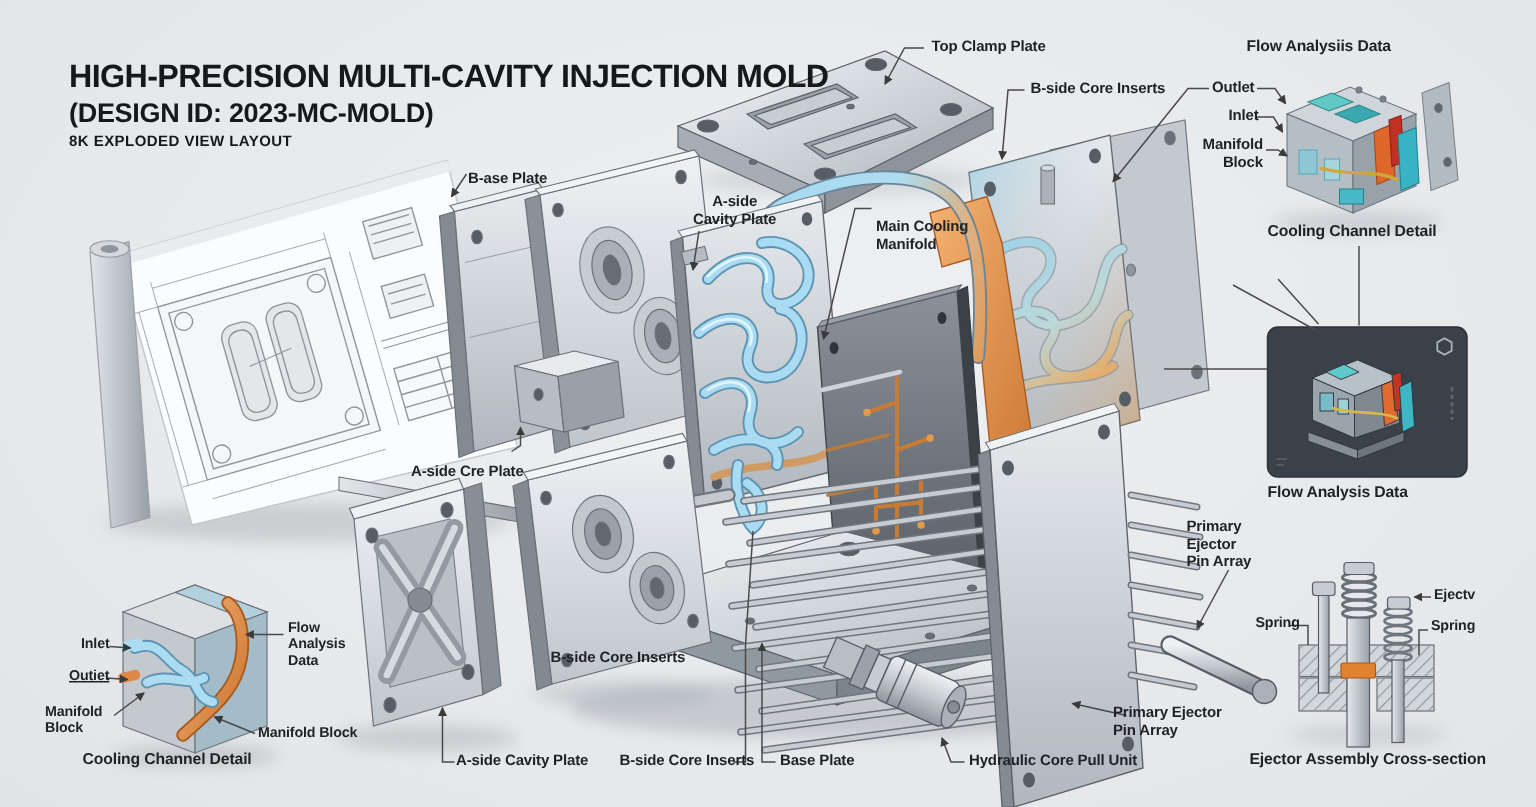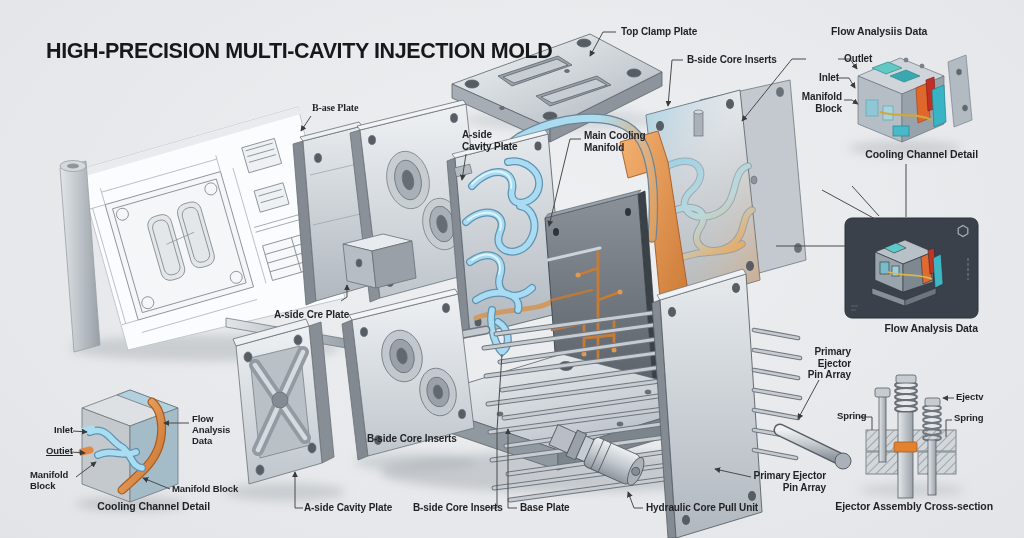--- a/index.html
+++ b/index.html
@@ -6,21 +6,21 @@
   .stage {
     position:relative; width:1024px; height:538px; overflow:hidden;
     background: radial-gradient(120% 140% at 52% 42%, #eef0f2 0%, #e3e5e8 55%, #d2d5d9 100%);
     font-family:"Liberation Sans", sans-serif;
   }
   svg.art { position:absolute; left:0; top:0; }
   .labels { position:absolute; left:0; top:0; width:100%; height:100%; pointer-events:none; }
   .lbl { position:absolute; font-size:10px; font-weight:600; color:#1f2124; line-height:1.15; white-space:pre-line; letter-spacing:-0.1px; }
   .cap { font-weight:700; font-size:10.5px; }
   .small { font-size:9.5px; }
-  .ctr { text-align:right; }
+  .ctr { text-align:left; }
   .rt { text-align:right; }
   .title-block { position:absolute; left:46px; top:15px; color:#17181a;margin-top:24px; }
   .t1 { font-size:21.5px; font-weight:800; letter-spacing:-0.4px; }
   .t2 { font-size:18px; font-weight:600; letter-spacing:-0.2px; margin-top:1px; }
   .t3 { font-size:10px; font-weight:700; letter-spacing:0.3px; margin-top:3px; }
 </style>
 </head>
 <body>
 
 <div class="stage">
@@ -458,35 +458,37 @@
     <polyline points="170,489 143,478" marker-end="url(#arr)"></polyline>
     <polyline points="860,417 872,417 872,430"></polyline>
     <polyline points="954,398 943,398" marker-end="url(#arr)"></polyline>
     <polyline points="952,420 946,420 946,437"></polyline>
   </g>
 </svg>
 
 <div class="labels">
   <div class="title-block">
     <div class="t1">HIGH-PRECISION MULTI-CAVITY INJECTION MOLD</div>
+    <div class="t2">(DESIGN ID: 2023-MC-MOLD)</div>
+    <div class="t3">8K EXPLODED VIEW LAYOUT</div>
   </div>
 
   <div class="lbl" style="left:621px; top:26px;">Top Clamp Plate</div>
   <div class="lbl" style="left:687px; top:54px;">B-side Core Inserts</div>
   <div class="lbl cap" style="left:831px; top:25px;">Flow Analysiis Data</div>
-  <div class="lbl" style="left:808px; top:53px;margin-left:36px;">Outlet</div>
+  <div class="lbl" style="left:808px; top:53px;">Outlet</div>
   <div class="lbl" style="left:819px; top:72px;">Inlet</div>
   <div class="lbl rt" style="left:798px; top:91px; width:44px;">Manifold
 Block</div>
   <div class="lbl cap ctr" style="left:845px; top:148px; width:133px;">Cooling Channel Detail</div>
 
-  <div class="lbl" style="left:312px; top:102px;font-family:Liberation Serif, serif;">B-ase Plate</div>
-  <div class="lbl" style="left:462px; top:129px;">A-side
+  <div class="lbl" style="left:312px; top:114px;">B-ase Plate</div>
+  <div class="lbl" style="left:462px; top:129px;text-align:center;">A-side
 Cavity Plate</div>
-  <div class="lbl" style="left:584px; top:130px;">Main Cooling
+  <div class="lbl" style="left:584px; top:146px;">Main Cooling
 Manifold</div>
   <div class="lbl" style="left:274px; top:295px;margin-top:14px;">A-side Cre Plate</div>
   <div class="lbl cap ctr" style="left:845px; top:322px; width:133px;">Flow Analysis Data</div>
   <div class="lbl ctr" style="left:791px; top:346px; width:60px;">Primary
 Ejector
 Pin Array</div>
   <div class="lbl ctr" style="left:742px; top:470px; width:84px;">Primary Ejector
 Pin Array</div>
 
   <div class="lbl small" style="left:54px; top:425px;">Inlet</div>

